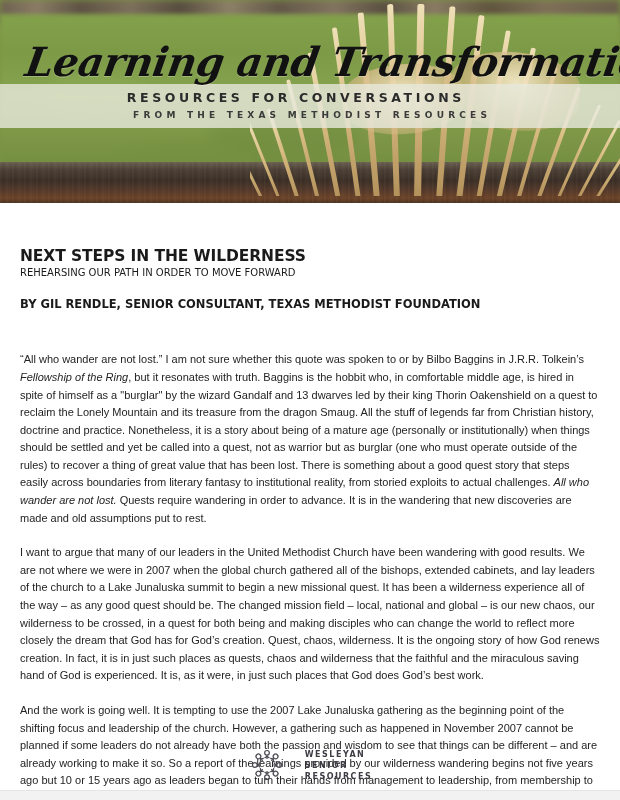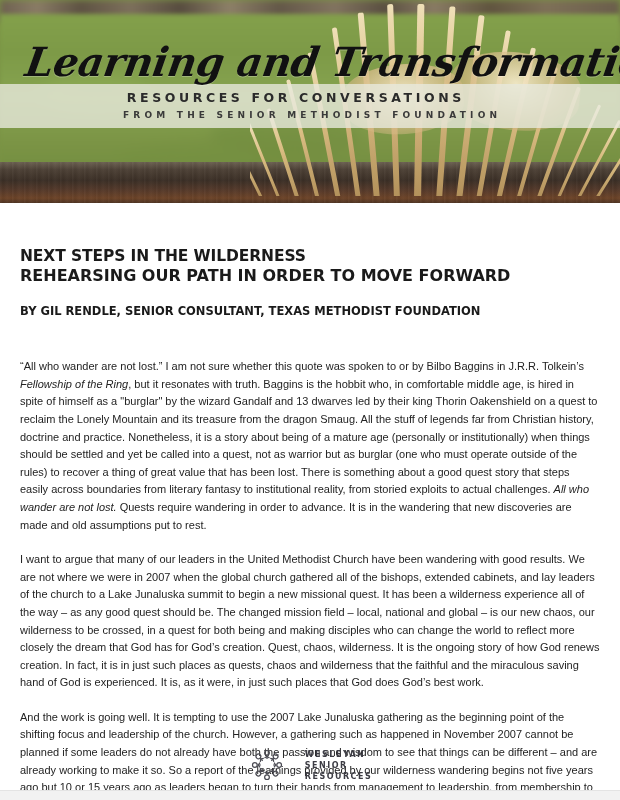--- a/index.html
+++ b/index.html
@@ -160,22 +160,22 @@
     font-family: "DejaVu Sans", sans-serif;
     font-size: 15.5px;
     font-weight: 700;
     letter-spacing: -0.1px;
     color: #1a1a1a;
     line-height: 1.15;
   }
   .subtitle {
     margin: 1px 0 0 0;
     font-family: "DejaVu Sans", sans-serif;
-    font-size: 16px;
-    font-weight: 700;
+    font-size: 10px;
+    font-weight: 400;
     color: #1a1a1a;
     line-height: 1.15;
   }
   .byline {
     margin: 19px 0 12px 0;
     font-family: "DejaVu Sans", sans-serif;
     font-size: 11.5px;
     font-weight: 700;
     color: #1a1a1a;
   }
@@ -261,21 +261,21 @@
     <div class="straw" style="left:96px;  top:60px;  width:120px; height:70px; border-radius:50%/40%; background:radial-gradient(ellipse at 50% 40%, rgba(242,228,193,.95) 0%, rgba(214,186,134,.75) 55%, rgba(178,144,90,0) 100%); transform:rotate(-4deg);"></div>
     <div class="straw" style="left:196px; top:48px;  width:130px; height:78px; border-radius:50%/40%; background:radial-gradient(ellipse at 50% 40%, rgba(246,234,203,.92) 0%, rgba(210,181,128,.7) 55%, rgba(178,144,90,0) 100%); transform:rotate(6deg);"></div>
   </div>
 
   <div class="banner-band"></div>
 
   <div class="script-logo">Learning and Transformation</div>
 
   <div class="tagline1">RESOURCES FOR CONVERSATIONS</div>
 
-  <div class="tagline2">FROM THE SENIOR METHODIST FOUNDATION</div>
+  <div class="tagline2">FROM THE TEXAS METHODIST RESOURCES</div>
 
 </div>
 
 <div class="article">
   <div class="article-inner">
 
     <h1 class="title">NEXT STEPS IN THE WILDERNESS</h1>
 
     <h2 class="subtitle">REHEARSING OUR PATH IN ORDER TO MOVE FORWARD</h2>
 

